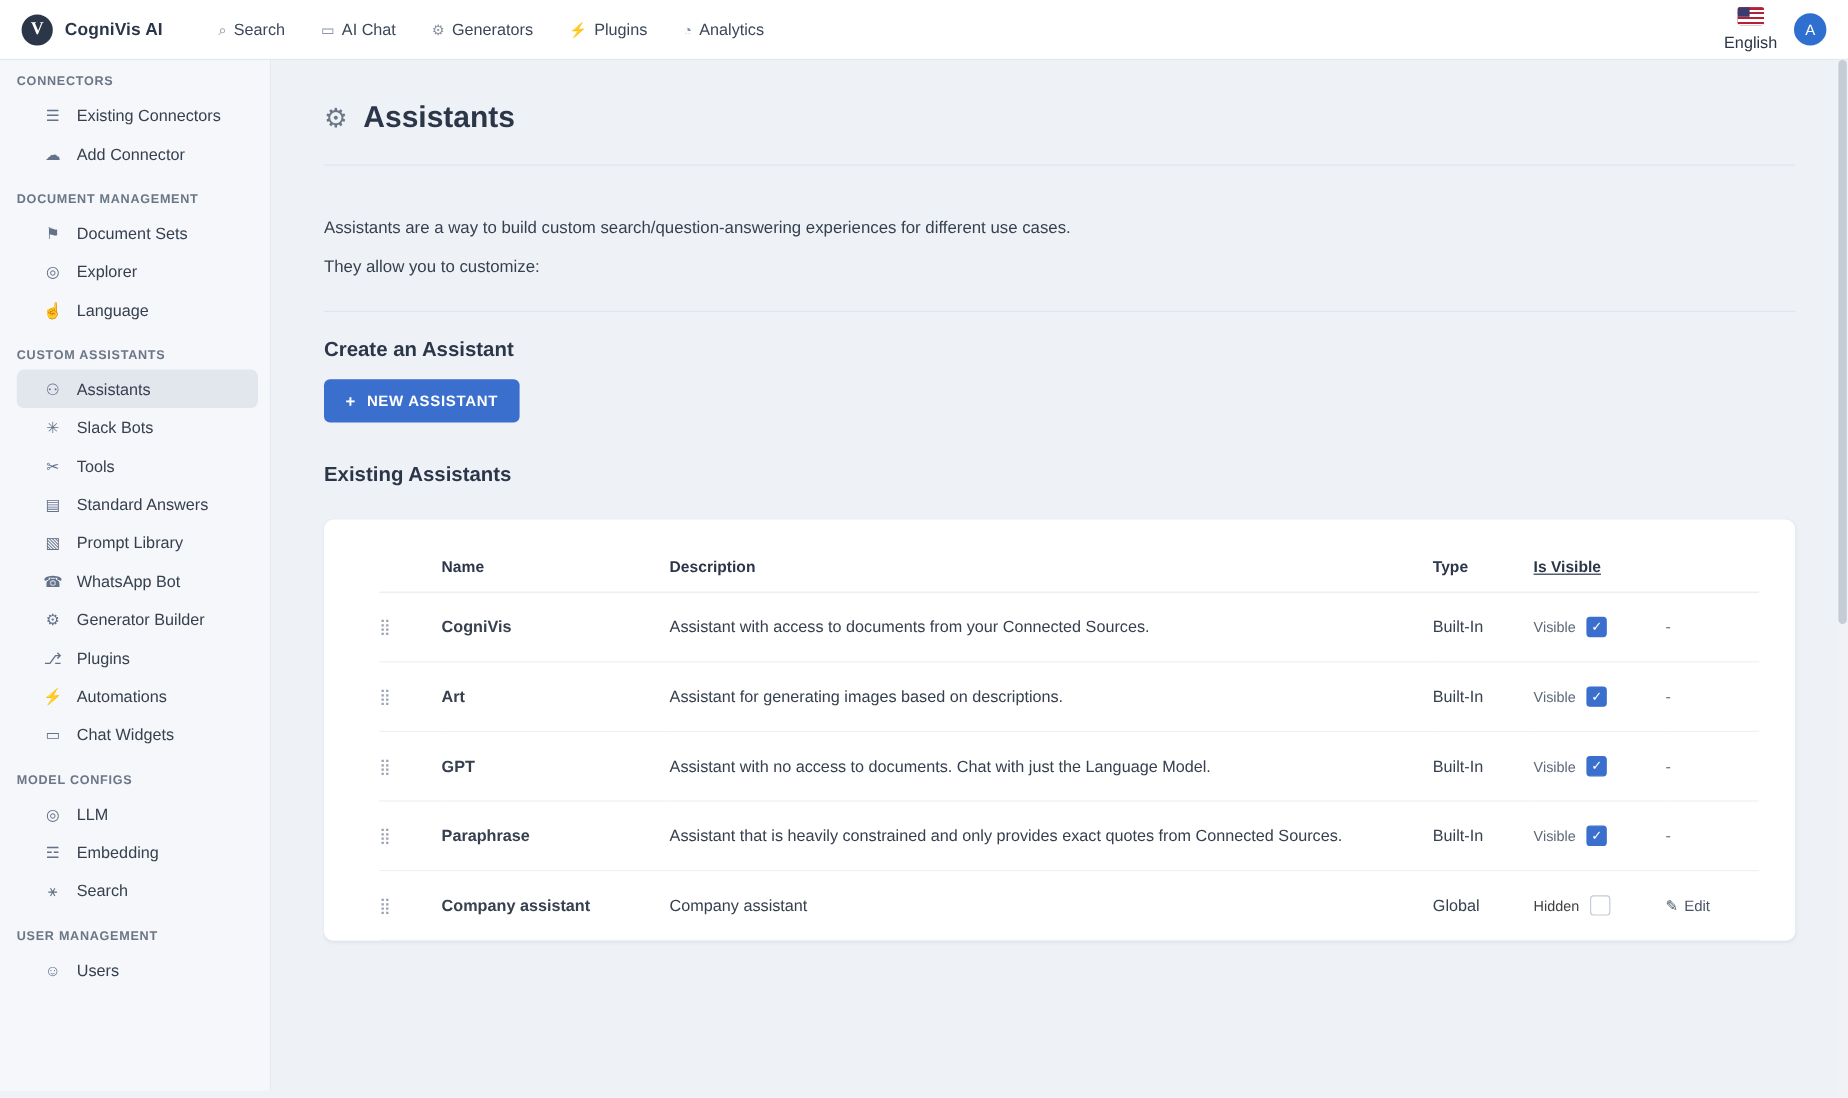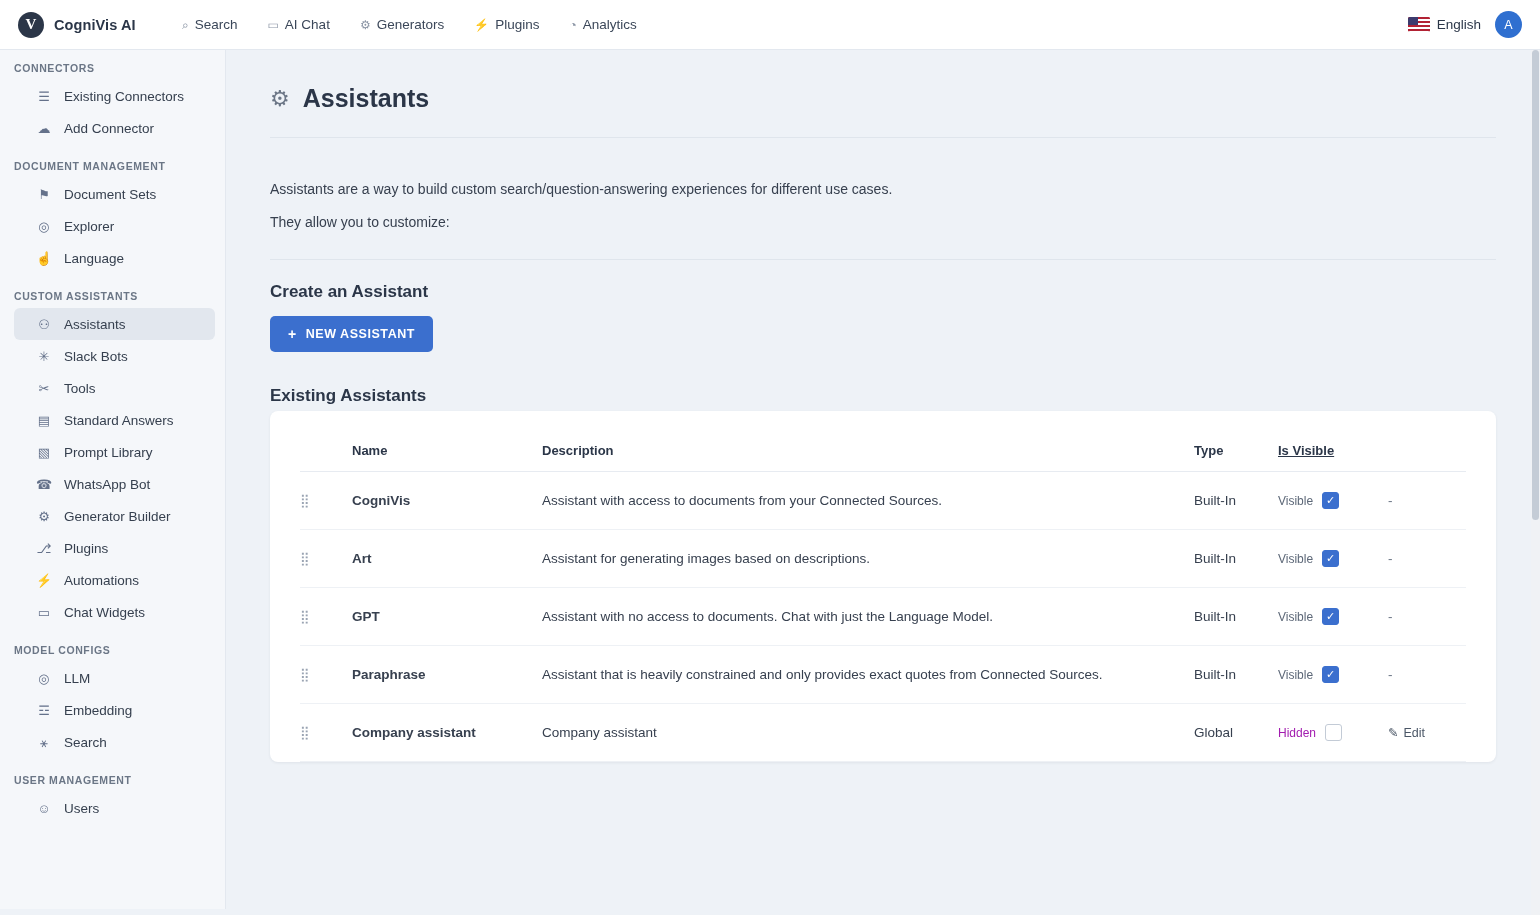--- a/index.html
+++ b/index.html
@@ -74,20 +74,21 @@
     gap: 14px;
     padding-right: 18px;
   }
   .lang {
     display: flex;
     align-items: center;
     gap: 7px;
     font-size: 13.5px;
     color: #2b3648;
     cursor: pointer;
+    flex-direction: column;
   }
   .flag {
     width: 22px; height: 15px;
     border-radius: 2px;
     overflow: hidden;
     position: relative;
     background: #b22234;
     display: inline-block;
     flex: none;
   }
@@ -233,25 +234,25 @@
   }
   .btn-plus { font-size: 14px; font-weight: bold; line-height: 1; }
   .sub-desc {
     font-size: 14px;
     color: #37404f;
     margin-top: 10px;
   }
 
   
   .table-card {
-    margin-top: 5px;
+    margin-top: 27px;
     background: #ffffff;
     border-radius: 8px;
     box-shadow: 0 1px 3px rgba(30,40,60,.07);
-    padding: 6px 30px 0 30px;
+    padding: 6px 30px 0 46px;
   }
   table.assistants {
     width: 100%;
     border-collapse: collapse;
   }
   table.assistants th {
     text-align: left;
     font-size: 13px;
     font-weight: bold;
     color: #2b3648;
@@ -280,21 +281,21 @@
     display: inline-block;
     width: 12px;
   }
   .cell-name { font-weight: bold; color: #2b3648; }
   .vis-wrap {
     display: inline-flex;
     align-items: center;
     gap: 9px;
   }
   .vis-label { font-size: 12px; color: #5d6878; }
-  .vis-label.hidden { color: #a21caf; }
+  .vis-label.hidden { color: #404040; }
   .chk {
     width: 17px; height: 17px;
     border-radius: 3px;
     display: inline-flex;
     align-items: center;
     justify-content: center;
     cursor: pointer;
     flex: none;
   }
   .chk.on {

